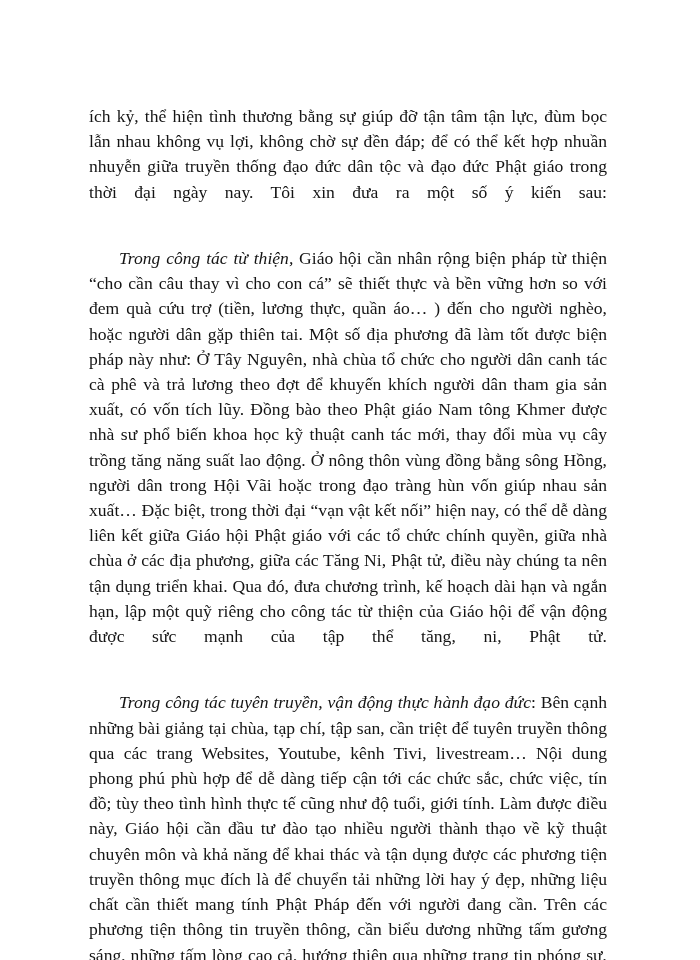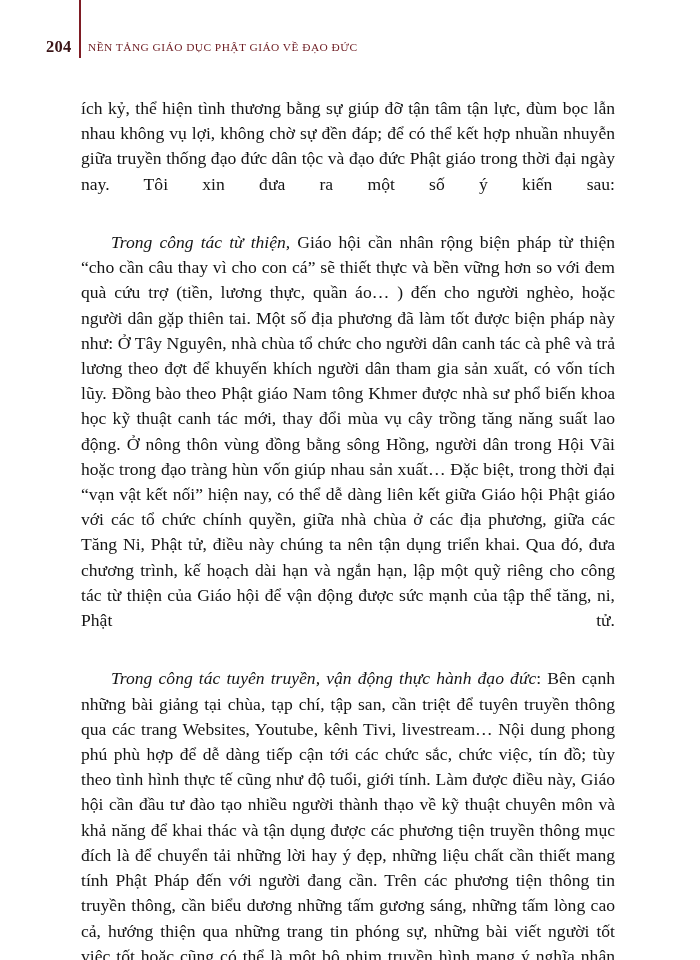--- a/index.html
+++ b/index.html
@@ -65,21 +65,21 @@
   }
 
   
   .textblock {
     position: absolute;
     left: 73px;
     top: 88px;
     width: 550px;
   }
   p.para {
-    margin: 8px;
+    margin: 16px;
     font-size: 17.6px;
     line-height: 25.2px;
     text-align: justify;
     text-justify: inter-word;
     hyphens: none;
     word-spacing: 0.1px;
     color: #141414;
   }
   p.para + p.para {
     margin-top: 0px;
@@ -96,25 +96,20 @@
     content: "";
     display: inline-block;
     width: 100%;
   }
 </style>
 </head>
 <body style="background: rgb(255, 255, 255);">
 
 <div class="page">
 
-  <div class="running-head">
-    <span class="folio" style="color: rgb(58, 20, 22);">204</span>
-    <span class="head-rule" style="background: rgb(126, 28, 36);"></span>
-    <span class="head-title" style="color: rgb(109, 27, 33);">NỀN TẢNG GIÁO DỤC PHẬT GIÁO VỀ ĐẠO ĐỨC</span>
-  </div>
 
   <div class="textblock" style="color: rgb(20, 20, 20);">
 
     <p class="para">
       <span>ích kỷ, thể hiện tình thương bằng sự giúp đỡ tận tâm tận lực, đùm bọc lẫn nhau không vụ lợi, không chờ sự đền đáp; để có thể kết hợp nhuần nhuyễn giữa truyền thống đạo đức dân tộc và đạo đức Phật giáo trong thời đại ngày nay. Tôi xin đưa ra một số ý kiến sau:</span>
     </p>
 
     <p class="para indent">
       <em class="lead">Trong công tác từ thiện,</em><span> Giáo hội cần nhân rộng biện pháp từ thiện “cho cần câu thay vì cho con cá” sẽ thiết thực và bền vững hơn so với đem quà cứu trợ (tiền, lương thực, quần áo… ) đến cho người nghèo, hoặc người dân gặp thiên tai. Một số địa phương đã làm tốt được biện pháp này như: Ở Tây Nguyên, nhà chùa tổ chức cho người dân canh tác cà phê và trả lương theo đợt để khuyến khích người dân tham gia sản xuất, có vốn tích lũy. Đồng bào theo Phật giáo Nam tông Khmer được nhà sư phổ biến khoa học kỹ thuật canh tác mới, thay đổi mùa vụ cây trồng tăng năng suất lao động. Ở nông thôn vùng đồng bằng sông Hồng, người dân trong Hội Vãi hoặc trong đạo tràng hùn vốn giúp nhau sản xuất… Đặc biệt, trong thời đại “vạn vật kết nối” hiện nay, có thể dễ dàng liên kết giữa Giáo hội Phật giáo với các tổ chức chính quyền, giữa nhà chùa ở các địa phương, giữa các Tăng Ni, Phật tử, điều này chúng ta nên tận dụng triển khai. Qua đó, đưa chương trình, kế hoạch dài hạn và ngắn hạn, lập một quỹ riêng cho công tác từ thiện của Giáo hội để vận động được sức mạnh của tập thể tăng, ni, Phật tử.</span>
     </p>

